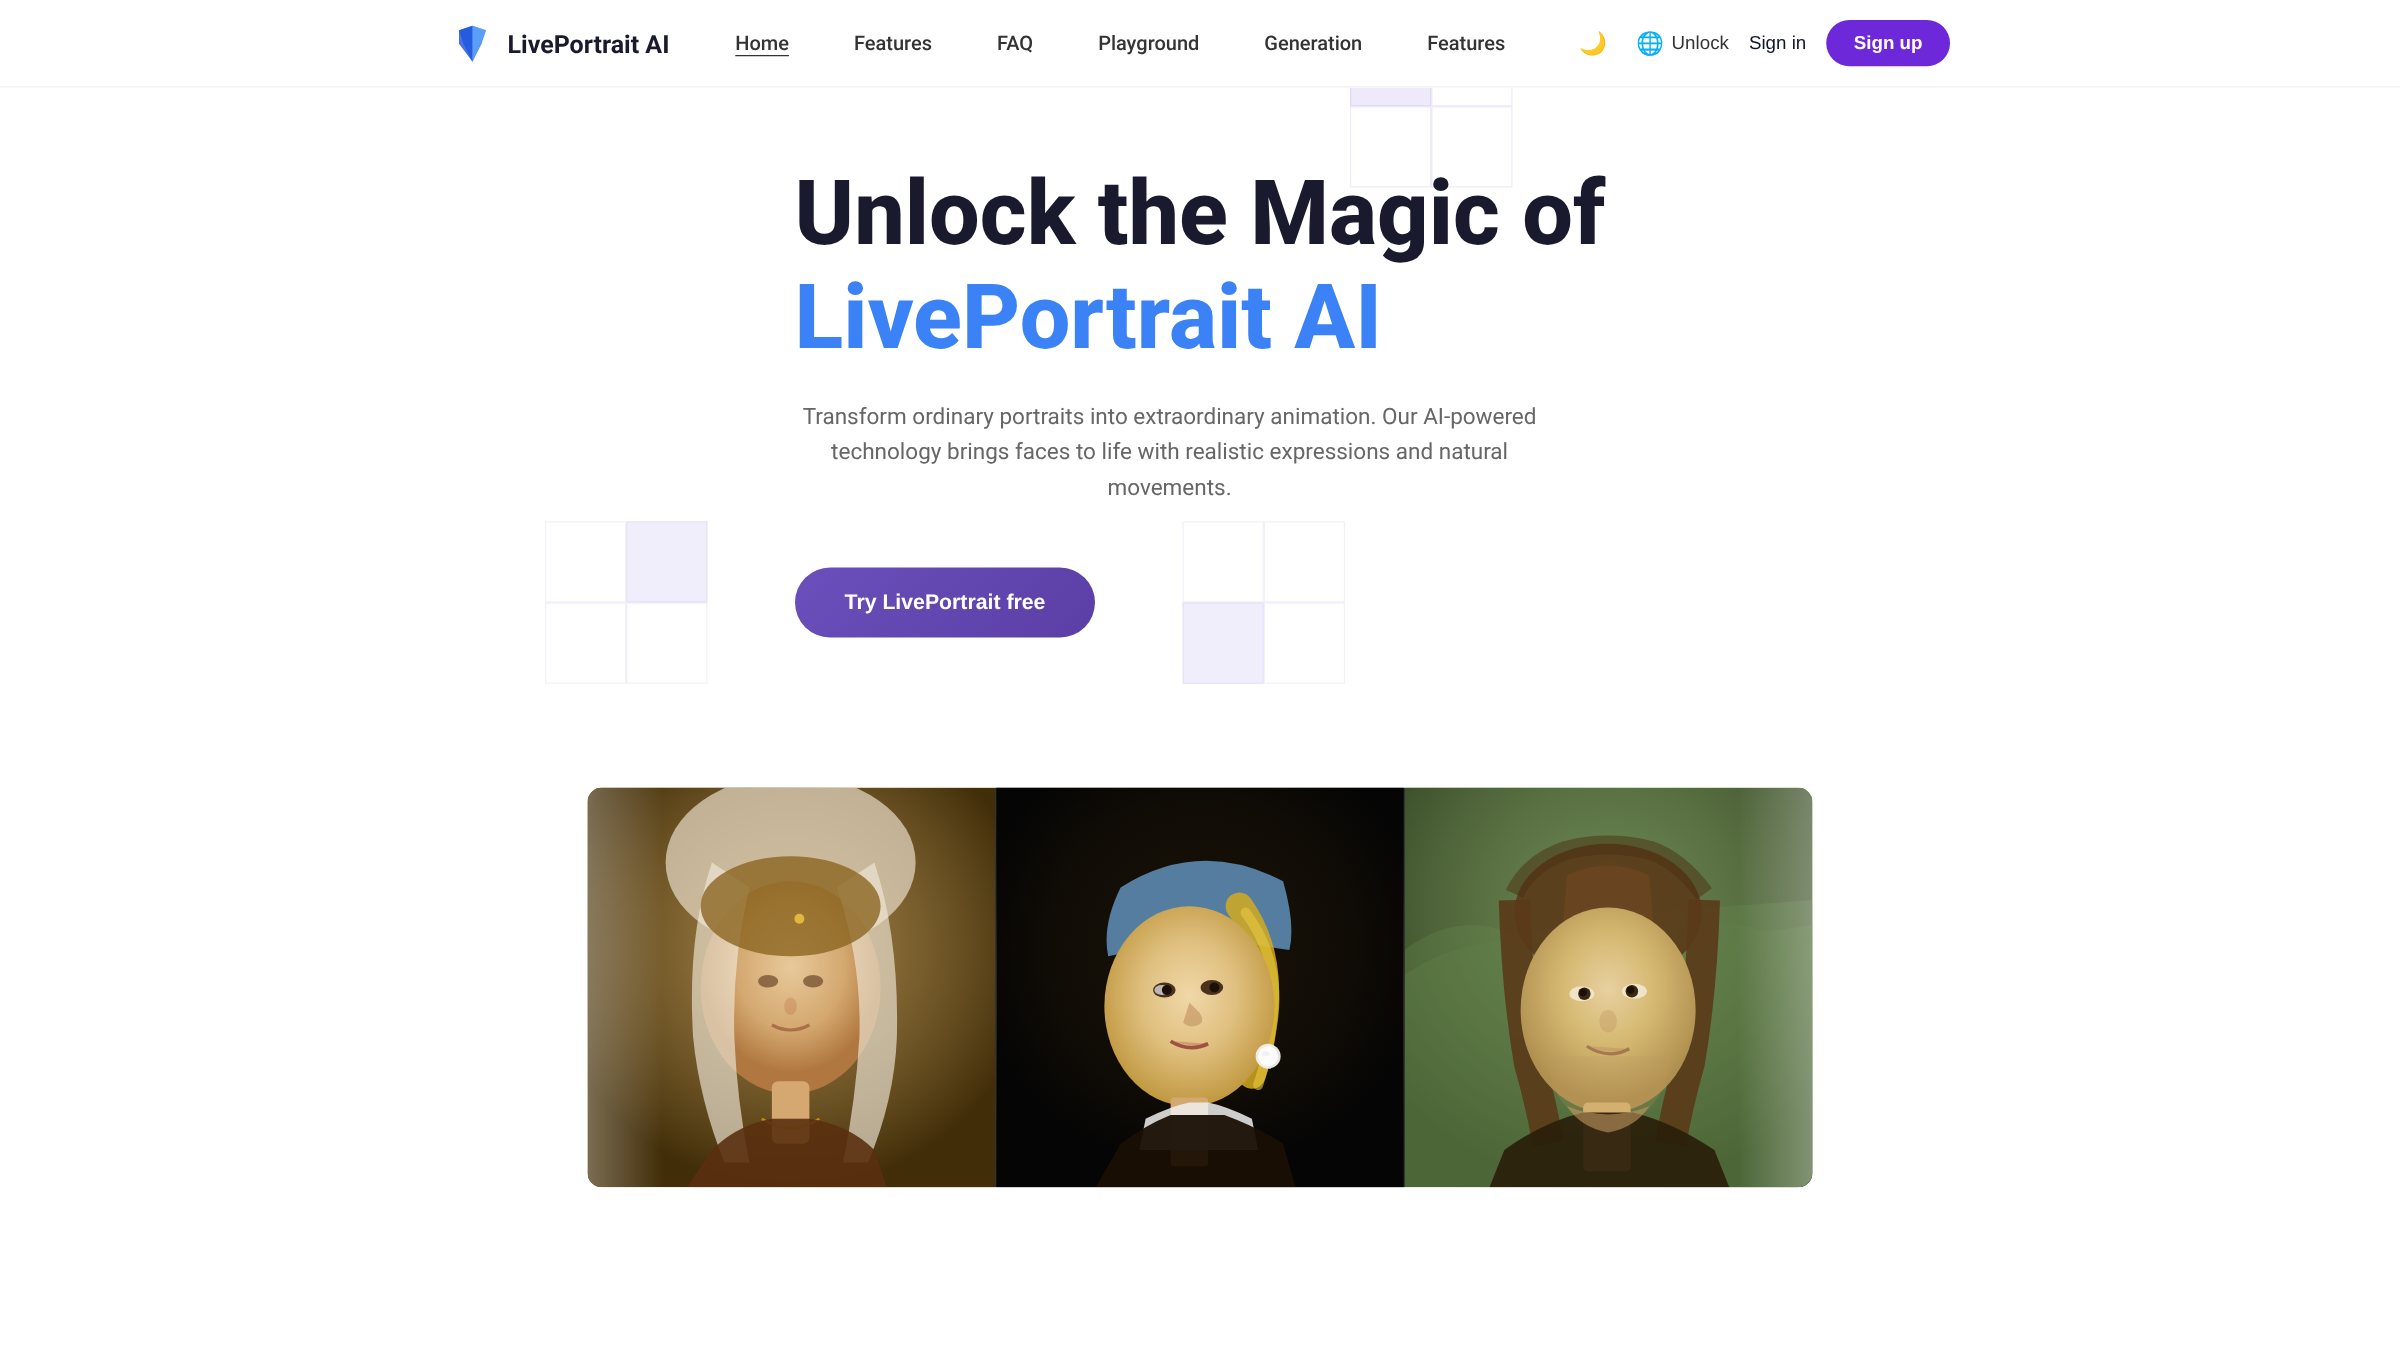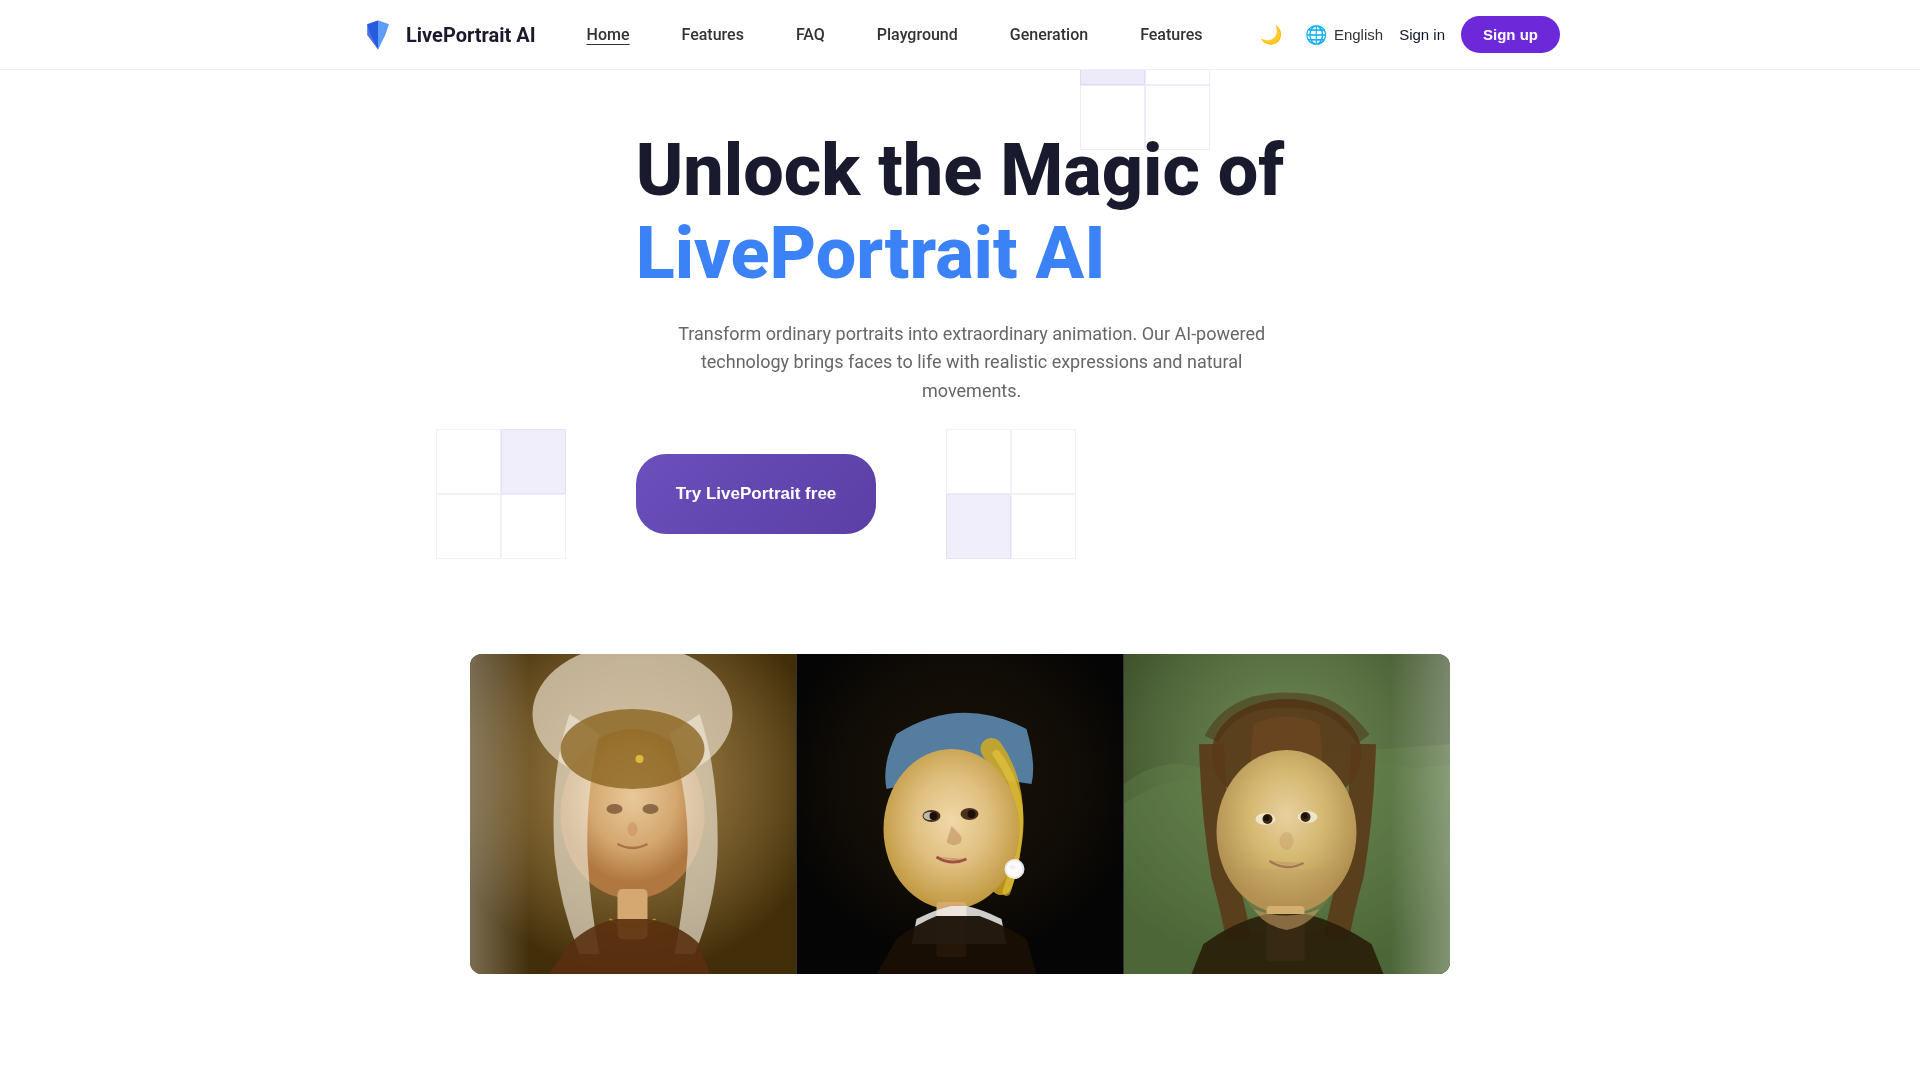--- a/index.html
+++ b/index.html
@@ -186,29 +186,28 @@
       line-height: 1.15;
       margin-bottom: 24px;
     }
 
     .hero-subtitle {
       font-size: 18px;
       color: #666;
       max-width: 600px;
       line-height: 1.6;
       margin-bottom: 48px;
-      margin-left: 36px;
     }
 
     .try-btn {
       background: linear-gradient(135deg, #6b4fbb, #5b3fa6);
       color: white;
       border: none;
       border-radius: 30px;
-      padding: 30px 40px;
+      padding: 18px 40px;
       font-size: 17px;
       font-weight: 600;
       cursor: pointer;
       position: relative;
       z-index: 2;
     }
 
     
     .paintings-section {
       margin-top: 80px;
@@ -369,21 +368,21 @@
     <li><a href="#">Generation</a></li>
     <li><a href="#">Features</a></li>
   </ul>
 
   <div class="nav-right">
     <button class="theme-toggle" title="Toggle theme">
       <span>🌙</span>
     </button>
     <button class="lang-btn">
       <span class="lang-icon">🌐</span>
-      <span>English</span>
+      <span>Unlock</span>
     </button>
     <button class="signin-btn">Sign in</button>
     <button class="signup-btn">Sign up</button>
   </div>
 </nav>
 
 <section class="hero">
 
   <div class="deco-grid" style="top:20px; left:50%; transform:translateX(120px);">
     <div class="deco-row">

